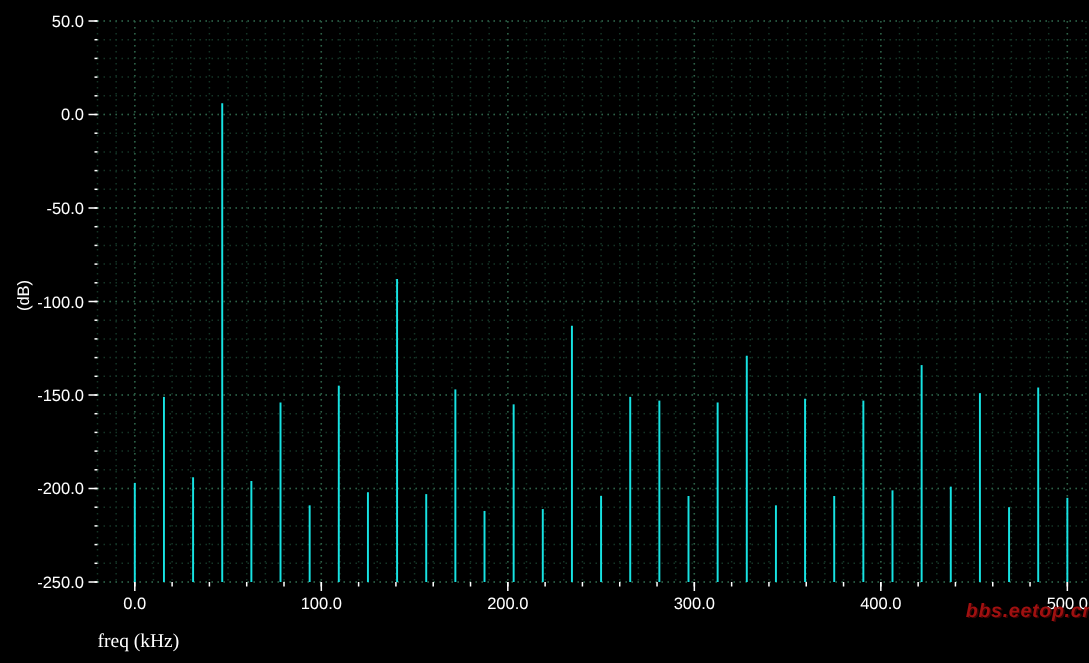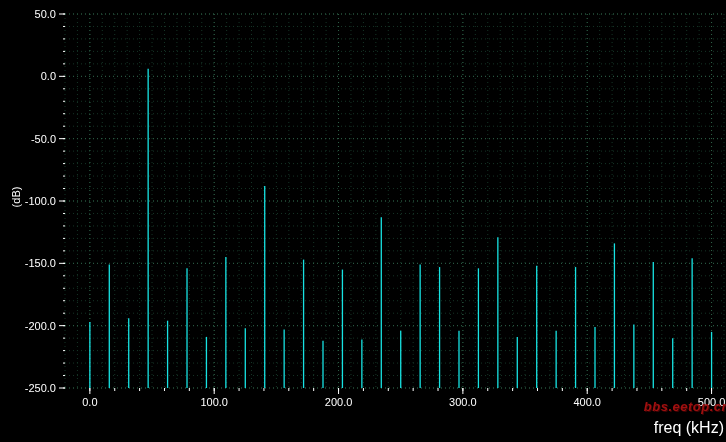--- a/index.html
+++ b/index.html
@@ -4,22 +4,22 @@
 <style>
   html,body{margin:0;padding:0;background:#000;}
   body{width:726px;height:442px;overflow:hidden;font-family:"Liberation Sans",sans-serif;}
   .screen{position:relative;width:726px;height:442px;background:#000;}
   #plot{position:absolute;left:0;top:0;}
   .ylabel{
     position:absolute;left:16px;top:197px;color:#fff;font-size:11px;white-space:nowrap;
     transform:translate(-50%,-50%) rotate(-90deg);
   }
   .xlabel{
-    position:absolute;left:65px;width:659px;top:419px;text-align:right;
-    color:#fff;font-size:16px;
+    position:absolute;left:65px;width:659px;top:419px;text-align:left;
+    color:#fff;font-size:13px;font-family:Liberation Serif, serif;
   }
   .watermark{
     position:absolute;right:-4px;top:399px;font-size:13px;font-weight:bold;font-style:italic;
     letter-spacing:.5px;text-shadow:1px 1px 0 #3a0404;white-space:nowrap;
   }
 </style>
 </head>
 <body>
 
 <div class="screen">

